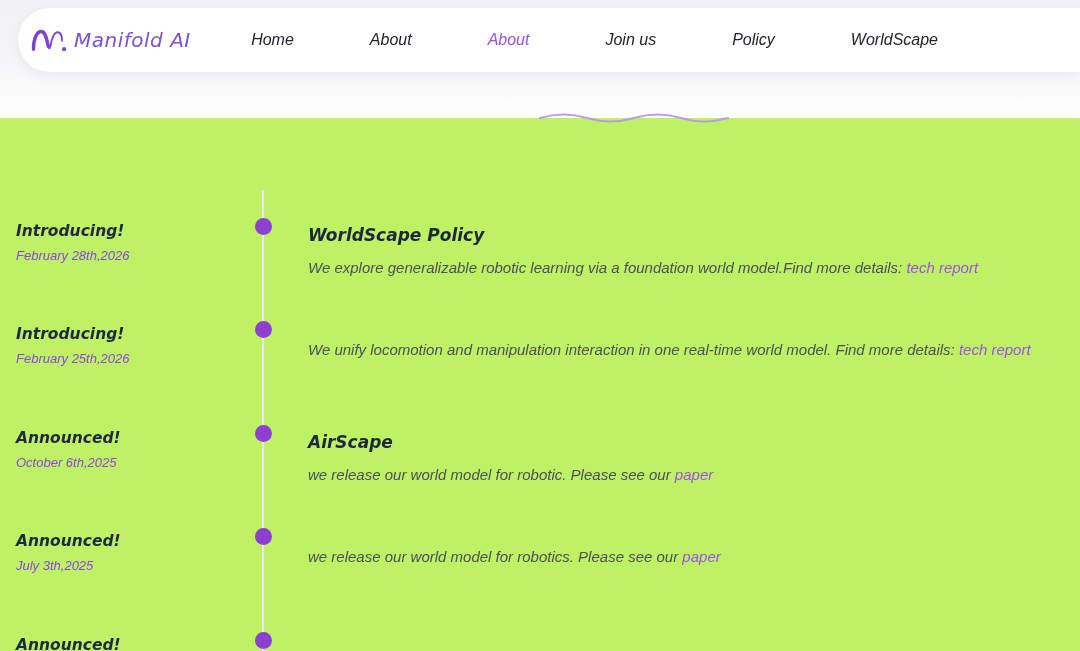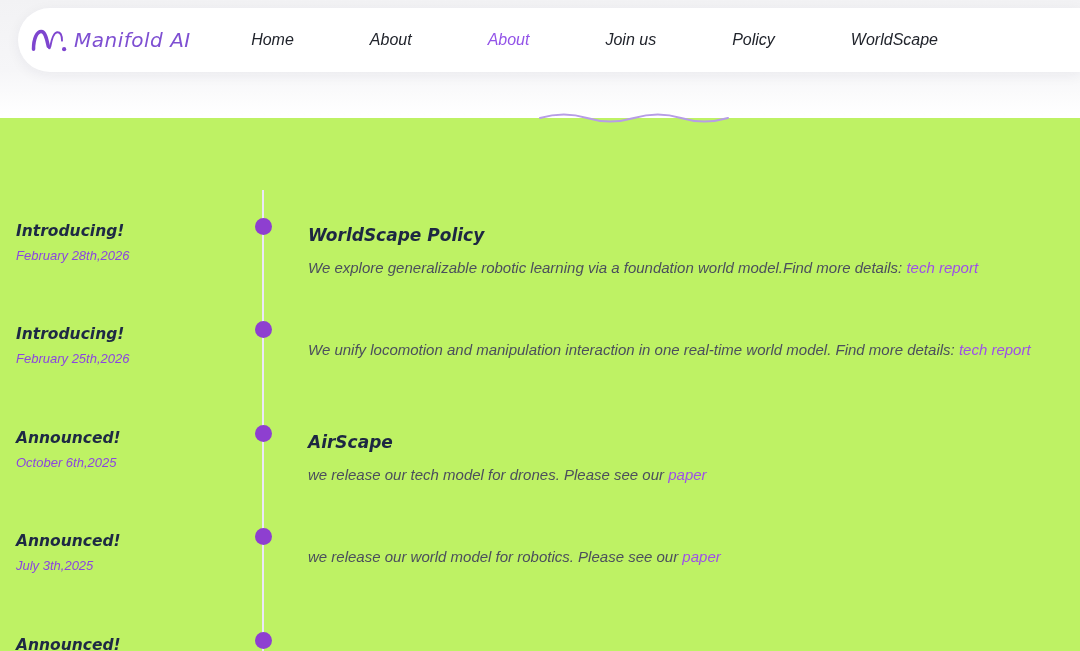--- a/index.html
+++ b/index.html
@@ -141,21 +141,21 @@
 
   <div class="row row-3">
     <div class="meta">
       <div class="status">Announced!</div>
       <div class="date">October 6th,2025</div>
     </div>
     <div class="dot"></div>
     <div class="content">
       <div class="item-title">AirScape</div>
       <div class="item-body">
-        <span>we release our tech model for drones. Please see our</span>
+        <span>we release our world model for robotic. Please see our</span>
         <a class="item-link">paper</a>
       </div>
     </div>
   </div>
 
   <div class="row row-4">
     <div class="meta">
       <div class="status">Announced!</div>
       <div class="date">July 3th,2025</div>
     </div>

